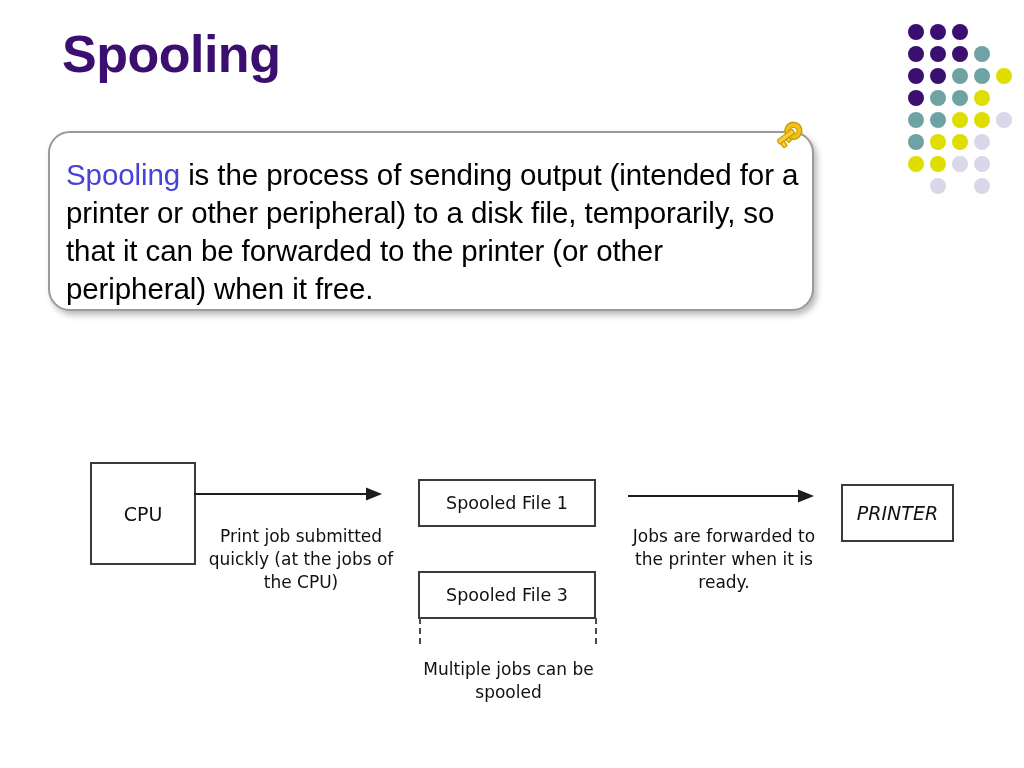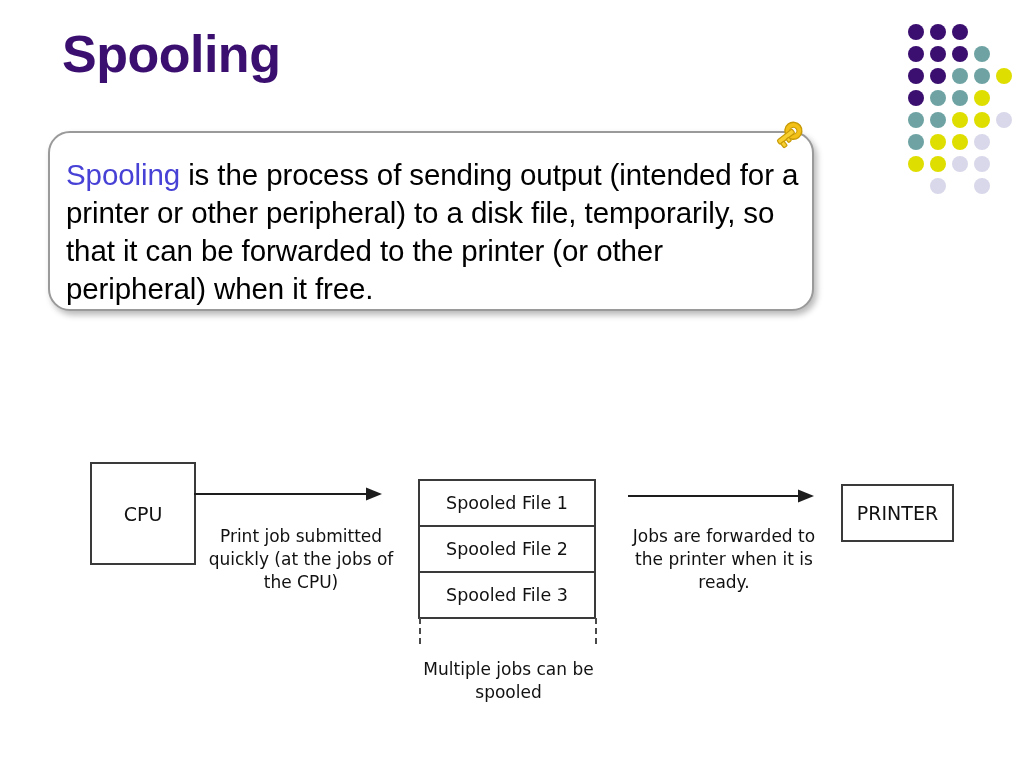--- a/index.html
+++ b/index.html
@@ -107,20 +107,21 @@
     height: 103px;
     font-size: 19px;
     margin-left: 24px;
   }
   #printer-box {
     left: 841px;
     top: 484px;
     width: 113px;
     height: 58px;
     font-size: 19px;
+    font-style: italic;
   }
   #hard-disk-label {
     position: absolute;
     left: 418px;
     top: 430px;
     width: 178px;
     text-align: center;
     font-family: "DejaVu Sans", sans-serif;
     font-weight: bold;
     font-size: 19px;
@@ -240,21 +241,20 @@
 
   <svg id="arrow-left-svg" class="arrow-svg" width="190" height="16">
     <line x1="0" y1="8" x2="172" y2="8" stroke="#1d1d1d" stroke-width="2.2"></line>
     <polygon points="172,1.5 188,8 172,14.5" fill="#1d1d1d"></polygon>
   </svg>
 
   <div id="caption-left" class="dg-caption">Print job submitted quickly (at the jobs of the CPU)</div>
 
 
   <div id="spool-0" class="dg-box spool-box">Spooled File 1</div>
-  <div id="spool-1" class="dg-box spool-box">Spooled File 2</div>
   <div id="spool-2" class="dg-box spool-box">Spooled File 3</div>
 
   <div id="dash-left" class="dash-line"></div>
   <div id="dash-right" class="dash-line"></div>
 
   <div id="caption-bottom" class="dg-caption">Multiple jobs can be spooled</div>
 
   <svg id="arrow-right-svg" class="arrow-svg" width="188" height="16">
     <line x1="0" y1="8" x2="170" y2="8" stroke="#1d1d1d" stroke-width="2.2"></line>
     <polygon points="170,1.5 186,8 170,14.5" fill="#1d1d1d"></polygon>

